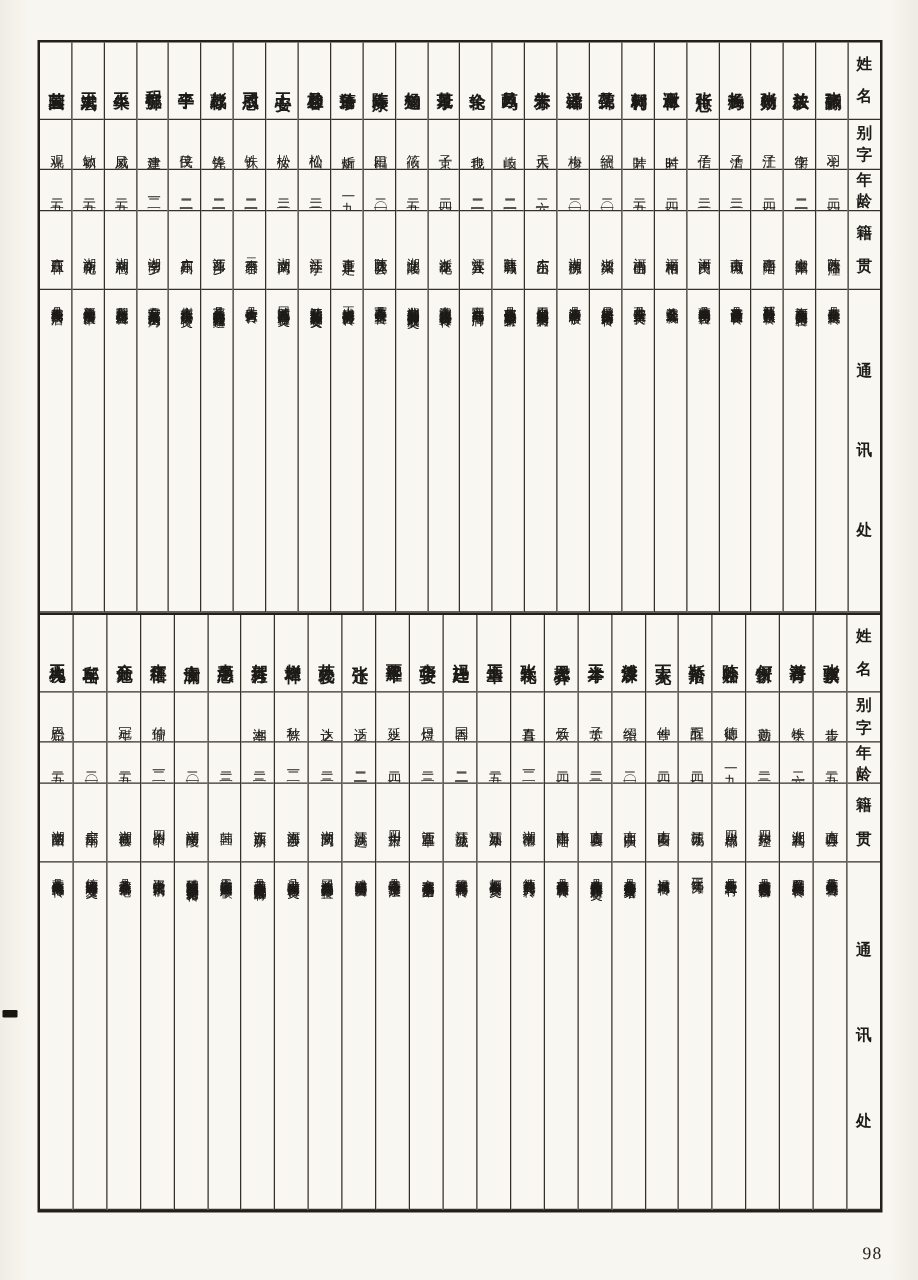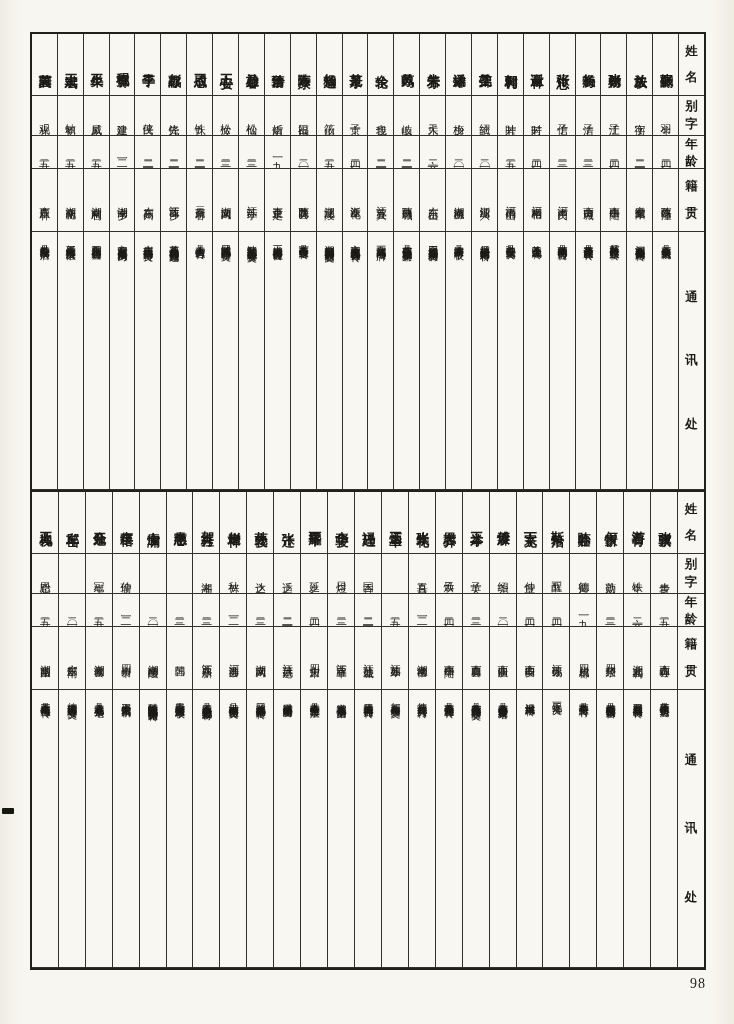--- a/index.html
+++ b/index.html
@@ -41,21 +41,21 @@
   .r-addr .vtxt { line-height:12px; letter-spacing:0.5px; }
   
   .header-col .cell { flex-direction:column; justify-content:space-evenly; font-weight:bold; font-size:12.5px; }
   .header-col .r-addr { padding:10px 0; align-items:center; }
   .hchar { display:block; }
   .binding-mark {
     position:absolute; left:2px; top:808px; width:12px; height:6px;
     background:#17150f; border-radius:1px;
   }
   .page-number {
-    position:absolute; right:28px; bottom:32px;
+    position:absolute; right:28px; bottom:12px;
     font-size:14px; letter-spacing:1px; color:#23201c;
   }
 </style>
 </head>
 <body>
 
 <div class="page">
   <div class="frame">
     <div class="rtable t1">
         <div class="col header-col">

